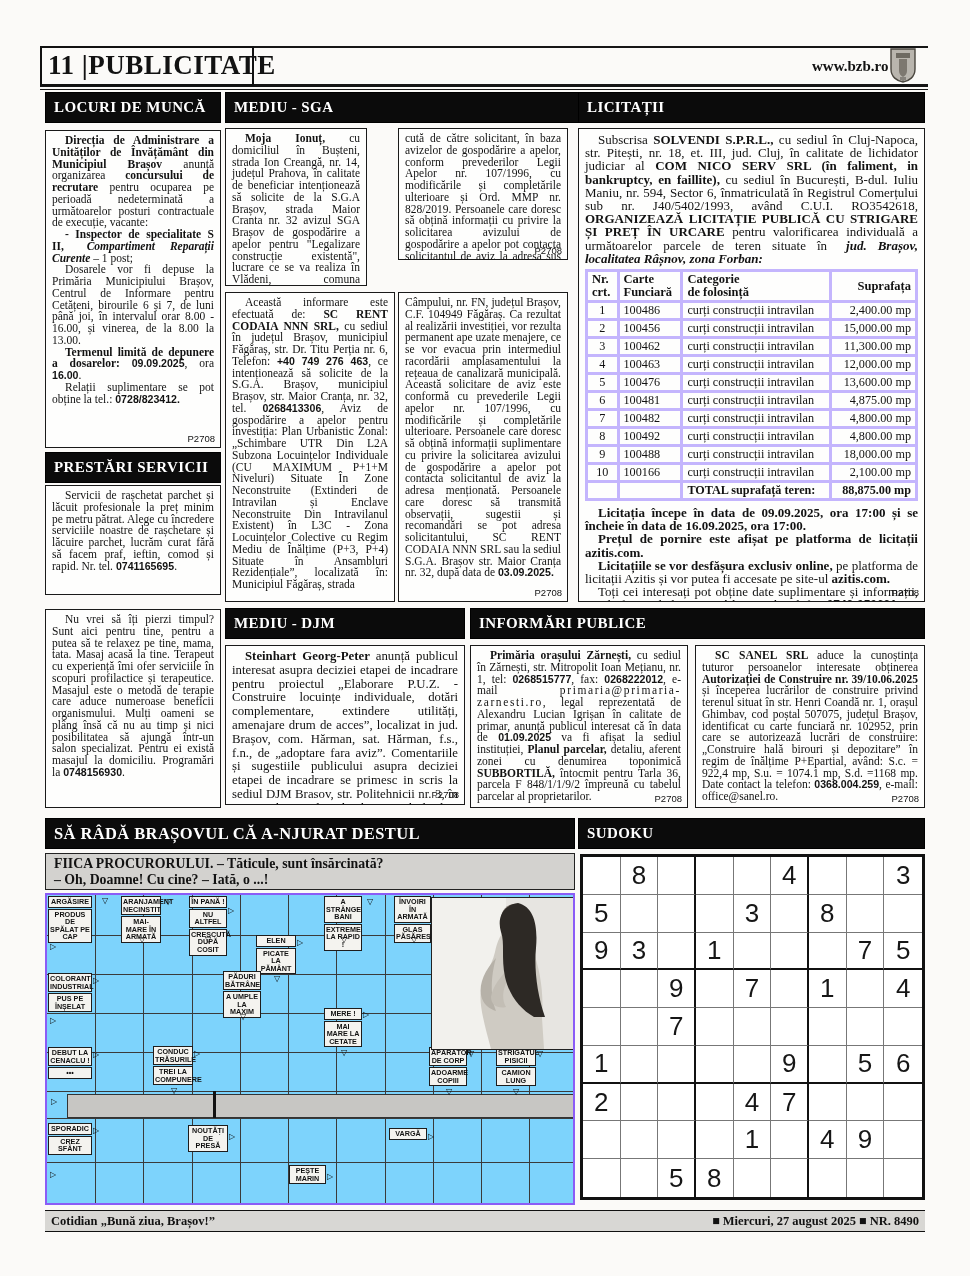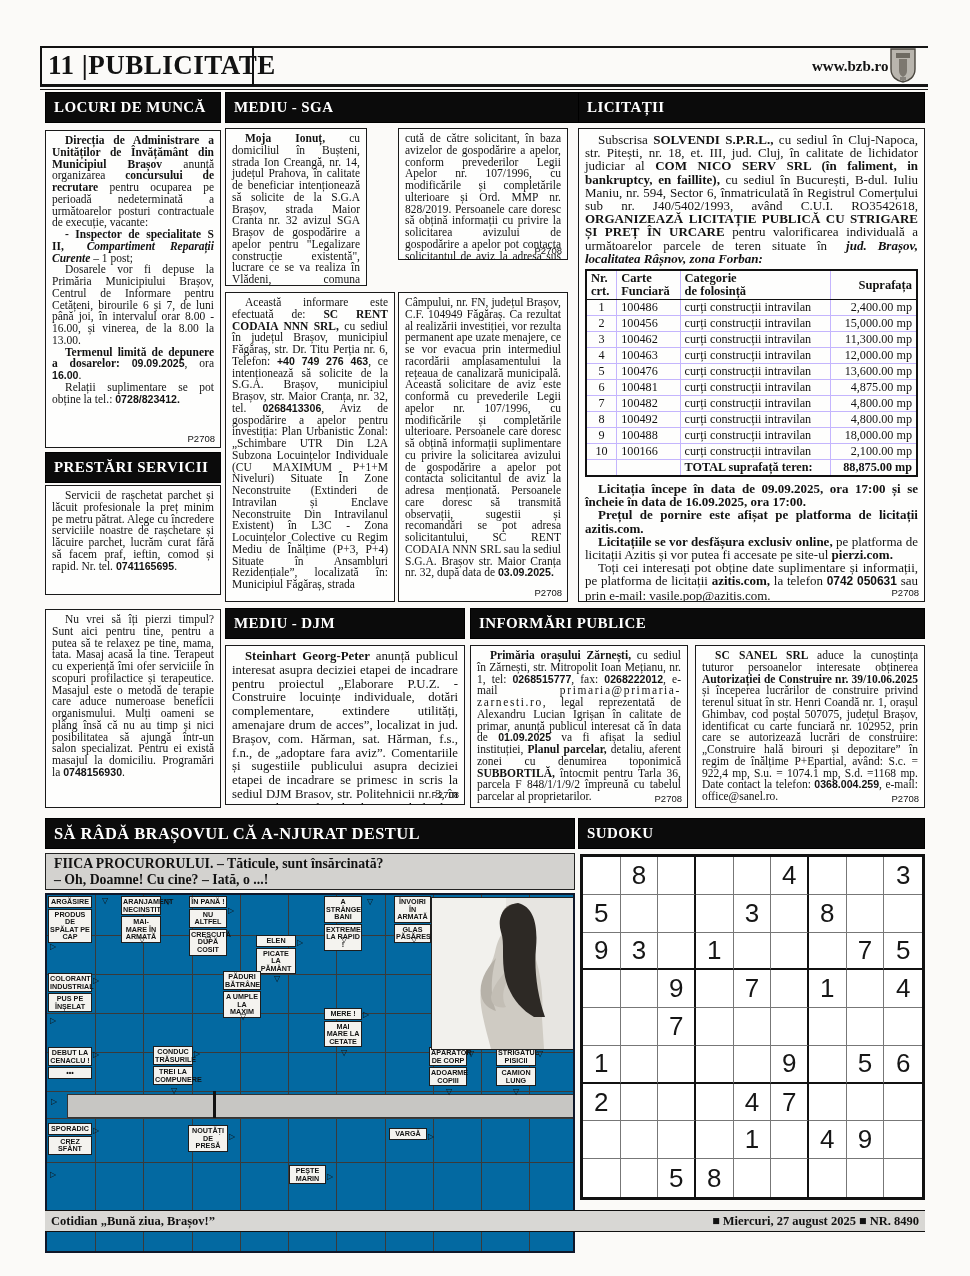--- a/index.html
+++ b/index.html
@@ -26,31 +26,31 @@
   .small{font-size:11.5px;line-height:11.75px;}
   .mid{font-size:12.8px;line-height:13.8px;}
   .lic{font-size:13px;line-height:13.2px;}
   .b{font-weight:bold;} .bi{font-weight:bold;font-style:italic;margin-left:8px;}
   .n{font-family:"Liberation Sans",sans-serif;font-weight:bold;font-size:.92em;}
   .sp{letter-spacing:1.6px;}
   .adcode{position:absolute;right:5px;bottom:2px;font-size:9.5px;font-family:"Liberation Sans",sans-serif;}
   
   table.lic-table{border-collapse:collapse;width:100%;margin:4px 0 5px 0;
     font-size:12.2px;line-height:13px;}
-  table.lic-table th,table.lic-table td{border:1px solid #c4b5fd;padding:1px 4px;}
+  table.lic-table th,table.lic-table td{border:3px solid #c4b5fd;padding:1px 4px;}
   table.lic-table{border:2px solid #111;}
   table.lic-table th{text-align:left;white-space:pre-line;font-size:12.5px;border-bottom:1.5px solid #111;}
   table.lic-table th.num,table.lic-table td.num{text-align:right;}
   table.lic-table td.c{text-align:center;}
   table.lic-table tr.total td{font-weight:bold;border-top:1.6px solid #111;}
   
   .joke{position:absolute;left:45px;top:853px;width:530px;height:37px;background:#d3d2cf;
         border:1px solid #222;box-sizing:border-box;padding:2px 8px;font-weight:bold;font-size:13.8px;line-height:16px;}
-  #crossword{position:absolute;left:45px;top:893px;width:530px;height:360px;background:#0369a1;
-             border:2px solid #0f172a;box-sizing:border-box;overflow:hidden;}
+  #crossword{position:absolute;left:45px;top:893px;width:530px;height:312px;background:#7dd3fc;
+             border:2px solid #8b5cf6;box-sizing:border-box;overflow:hidden;}
   .vline{position:absolute;top:0;bottom:0;width:1px;background:#3a3a3a;}
   .hline{position:absolute;left:0;right:0;height:1px;background:#3a3a3a;}
   .clue{position:absolute;display:flex;flex-direction:column;gap:1px;z-index:3;}
   .clueline{border:1px solid #1d1d1d;background:#f4f3ef;font-family:"Liberation Sans",sans-serif;
             font-weight:bold;font-size:7.2px;line-height:7.6px;text-align:center;padding:1px 1px;}
   .cw-arrow{position:absolute;font-size:8px;line-height:8px;z-index:4;font-family:"DejaVu Sans",sans-serif;color:#111;}
   .answer-row{position:absolute;left:20px;top:199px;width:506px;height:22px;background:#c7c6c3;border:1px solid #333;z-index:1;}
   .answer-div{position:absolute;left:166px;top:196px;width:2.5px;height:27px;background:#111;z-index:2;}
   .cw-photo{position:absolute;left:384px;top:2px;width:144px;height:151px;border:1px solid #222;z-index:5;background:#e8e6e2;}
   
@@ -246,21 +246,21 @@
           <td></td>
           <td></td>
           <td>TOTAL suprafață teren:</td>
           <td class="num">88,875.00 mp</td>
         </tr>
       </tbody>
   </table>
   <div>
       <div class="para"><span class="b">Licitația începe în data de 09.09.2025, ora 17:00 și se încheie în data de 16.09.2025, ora 17:00.</span></div>
       <div class="para"><span class="b">Prețul de pornire este afișat pe platforma de licitații azitis.com.</span></div>
-      <div class="para"><span class="b">Licitațiile se vor desfășura exclusiv online, </span><span>pe platforma de licitații Azitis și vor putea fi accesate pe site-ul </span><span class="b">pierzi.com.</span></div>
+      <div class="para"><span class="b">Licitațiile se vor desfășura exclusiv online, </span><span>pe platforma de licitații Azitis și vor putea fi accesate pe site-ul </span><span class="b">azitis.com.</span></div>
       <div class="para"><span>Toți cei interesați pot obține date suplimentare și informații, pe platforma de licitații </span><span class="b">azitis.com, </span><span>la telefon </span><span class="n">0742 050631 </span><span>sau prin e-mail: vasile.pop@azitis.com.</span></div>
     </div>
   <span class="adcode">P2708</span>
 </div>
 
 <div class="bar" style="left:45px;top:818px;width:530px;font-size:16.5px;">
   <span>SĂ RÂDĂ BRAȘOVUL CĂ A-NJURAT DESTUL</span>
 </div>
 <div class="joke">
   <div>FIICA PROCURORULUI. – Tăticule, sunt însărcinată?</div>

